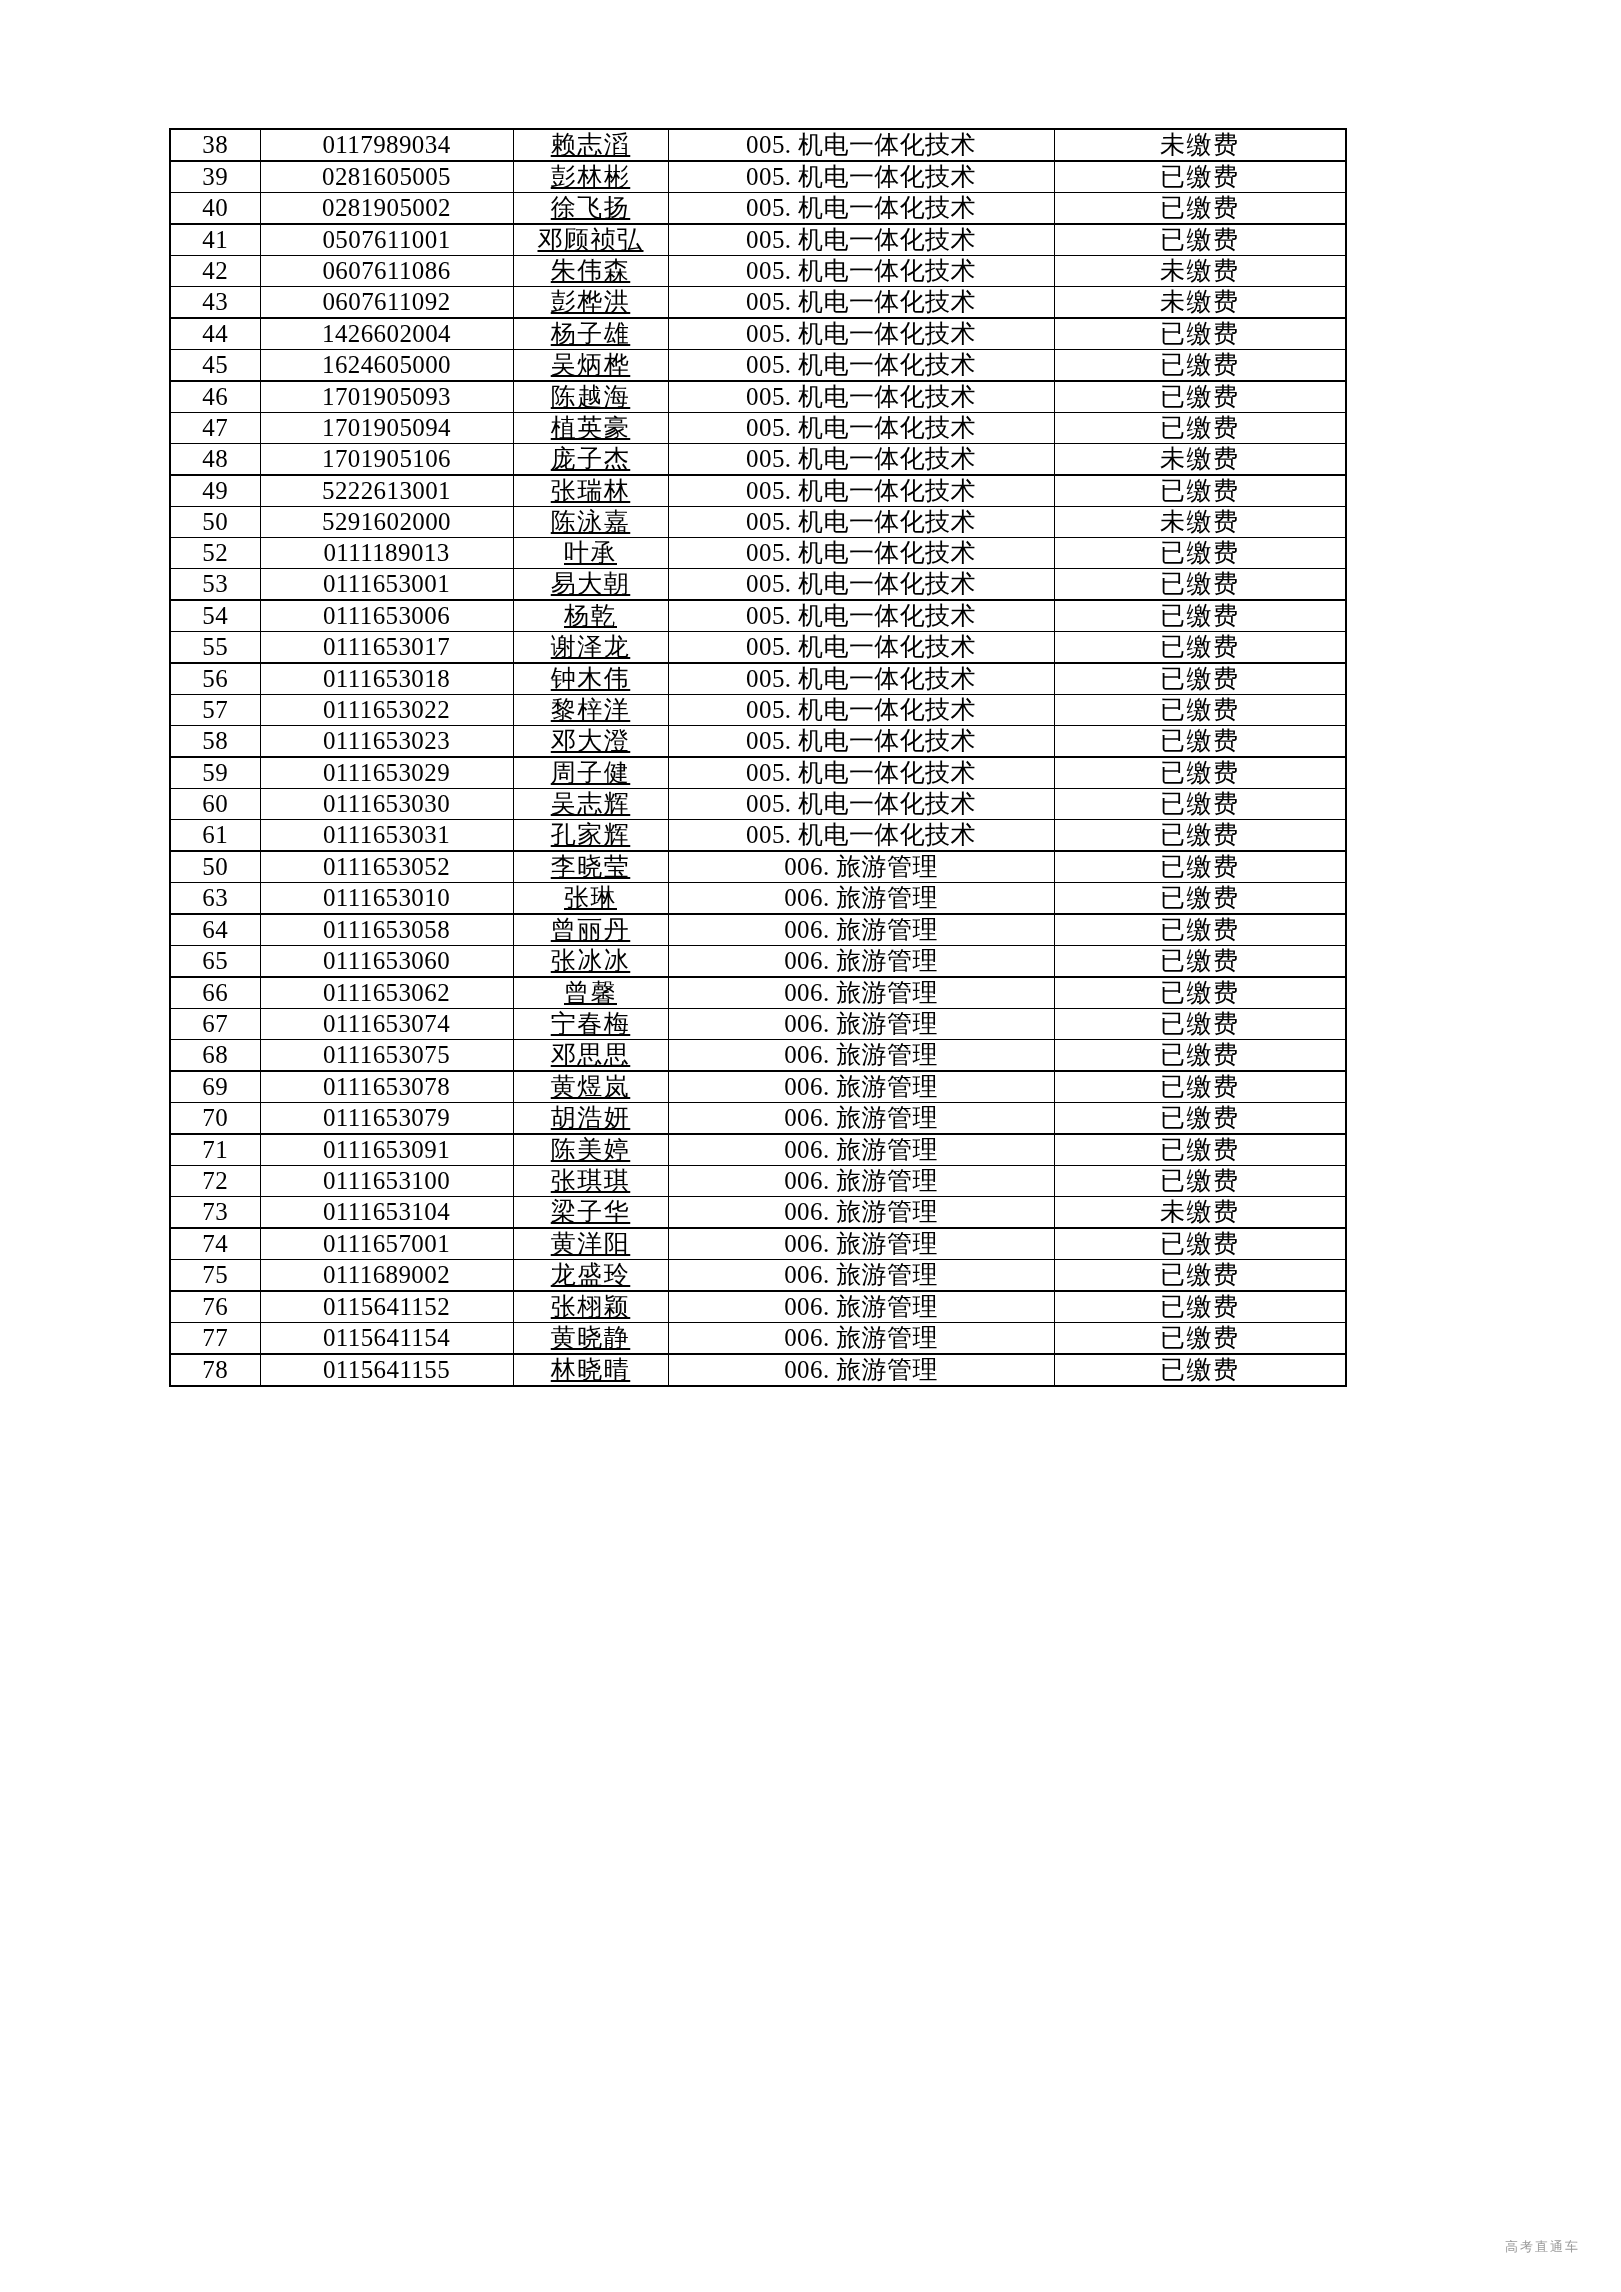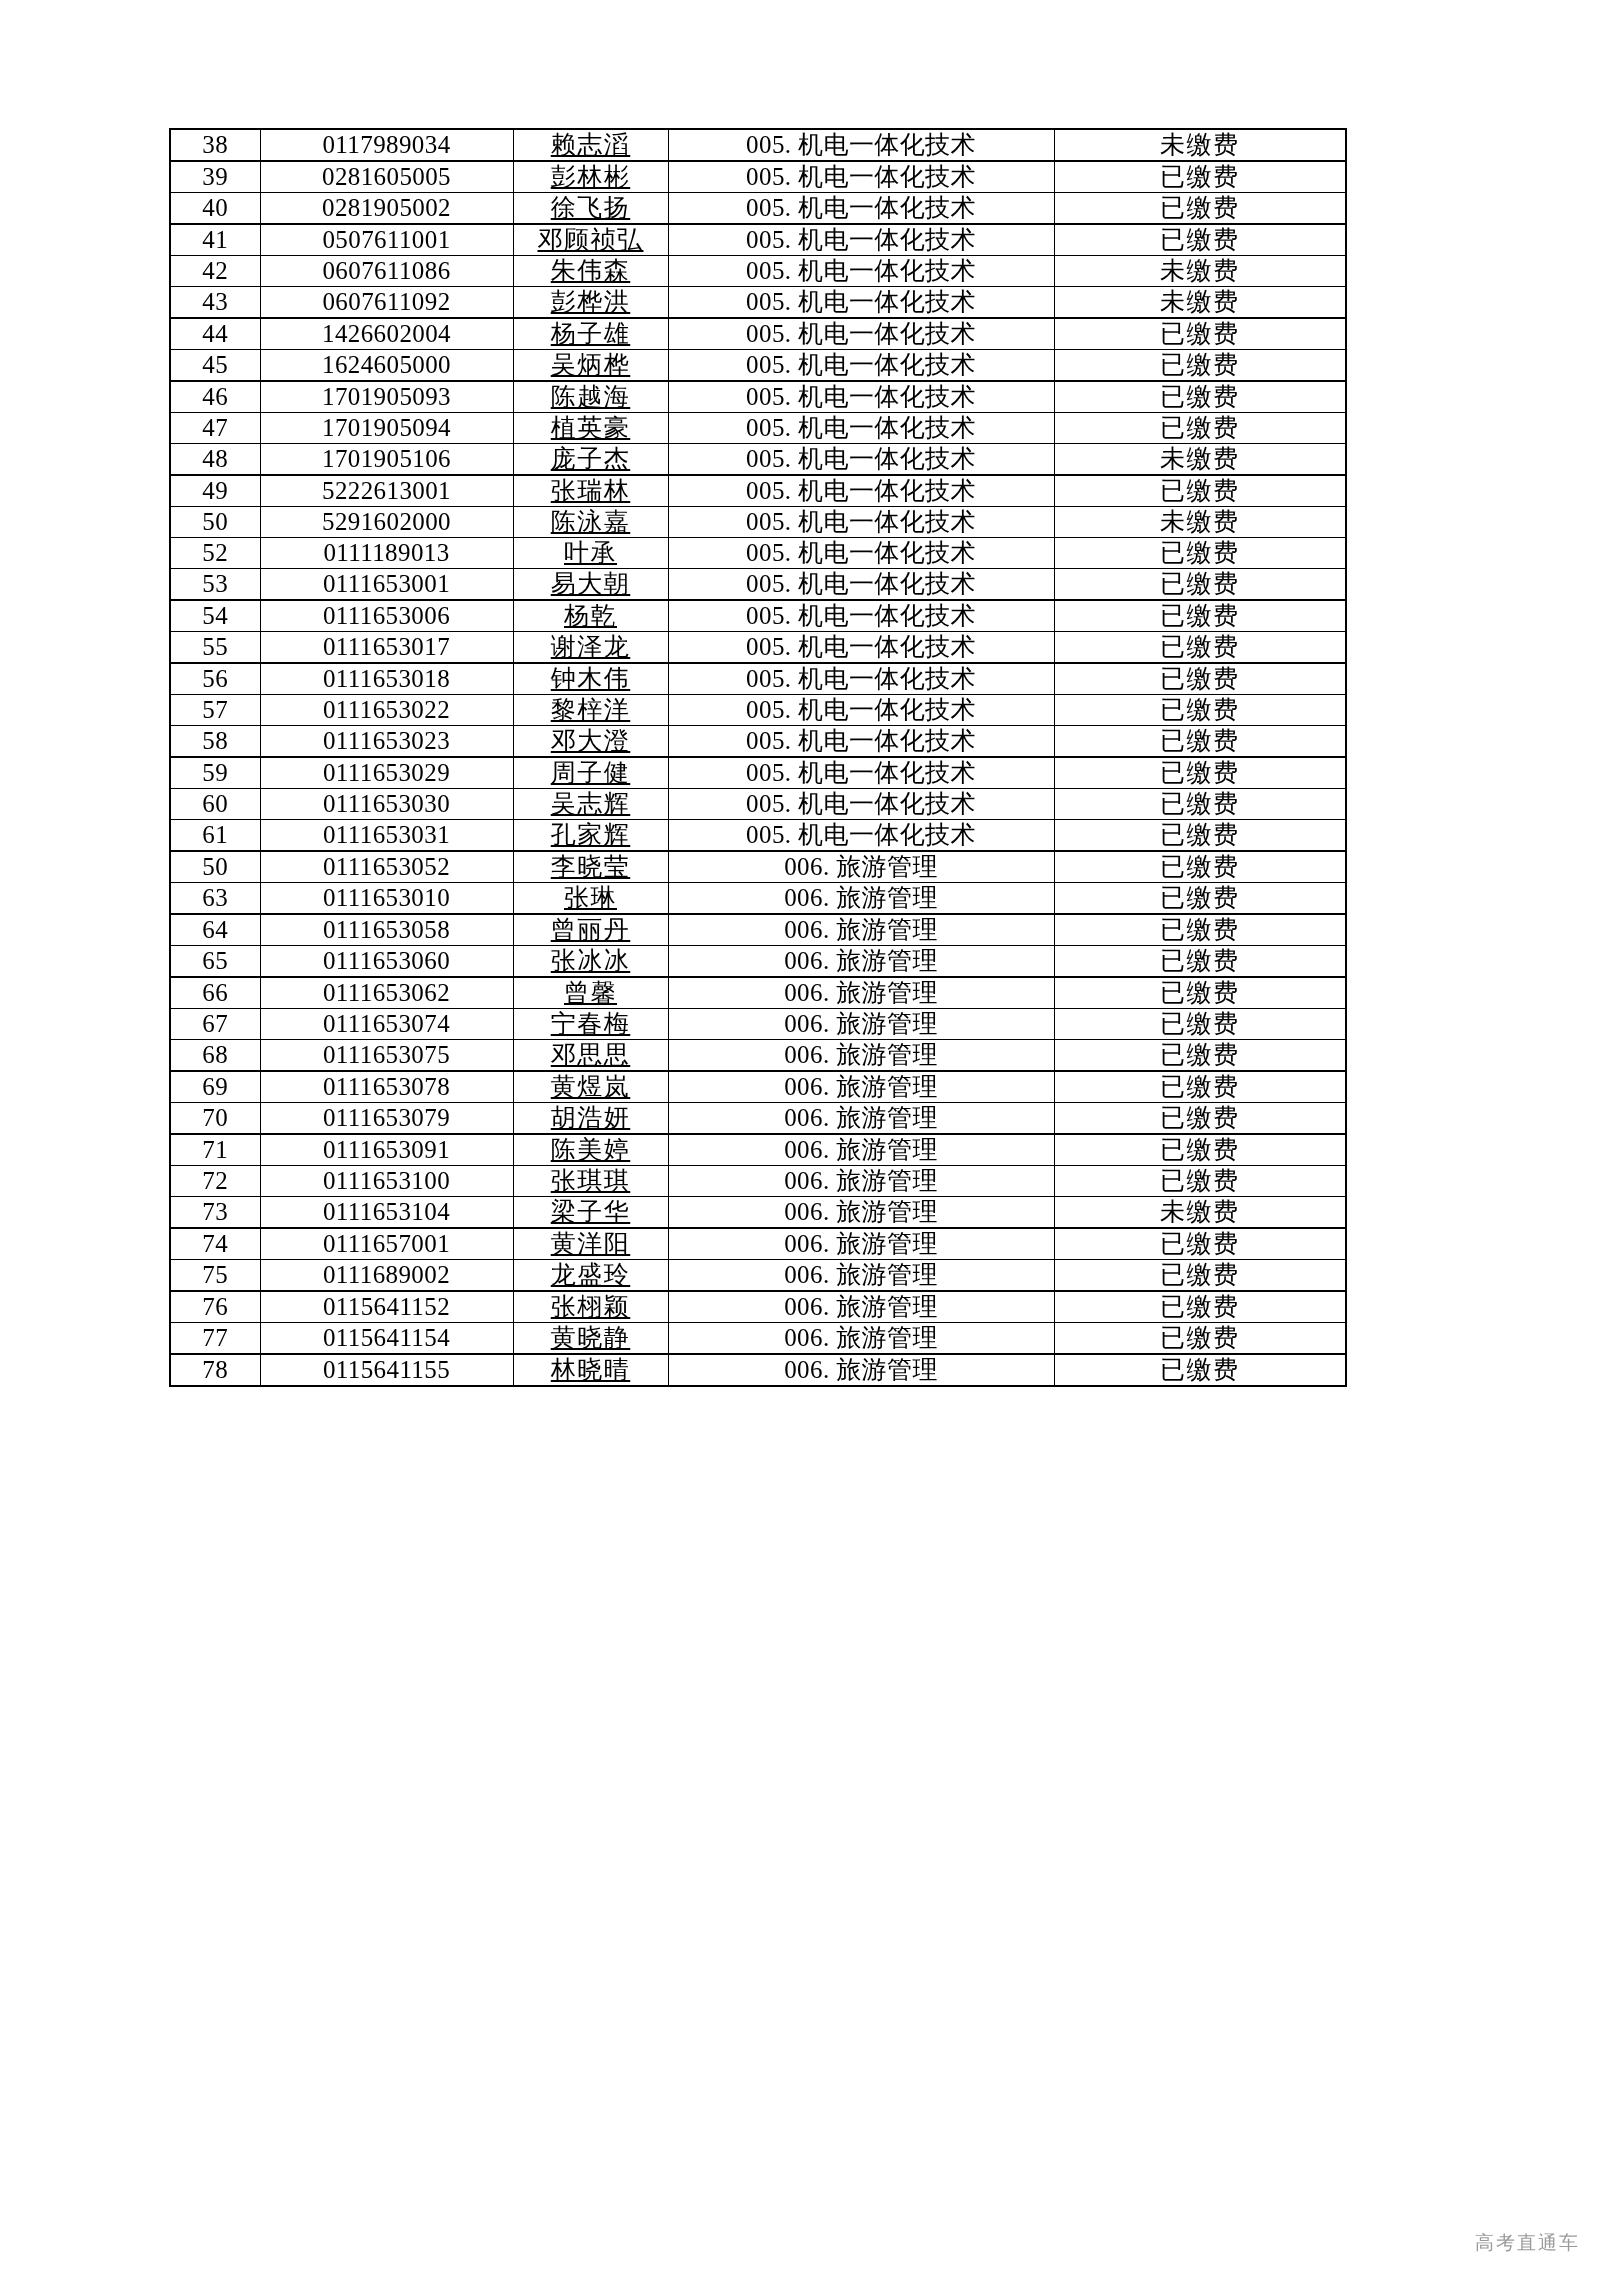--- a/index.html
+++ b/index.html
@@ -64,21 +64,21 @@
 
   
   tr.heavy-top > td { border-top-width: 2px; }
 
   
   .watermark {
     position: absolute;
     right: 41px;
     bottom: 37px;
     font-family: Liberation Sans, sans-serif;
-    font-size: 19px;
+    font-size: 13px;
     letter-spacing: 2px;
     color: #9a9a9a;
     user-select: none;
   }
 </style>
 </head>
 <body>
 
 <div class="page">
 

